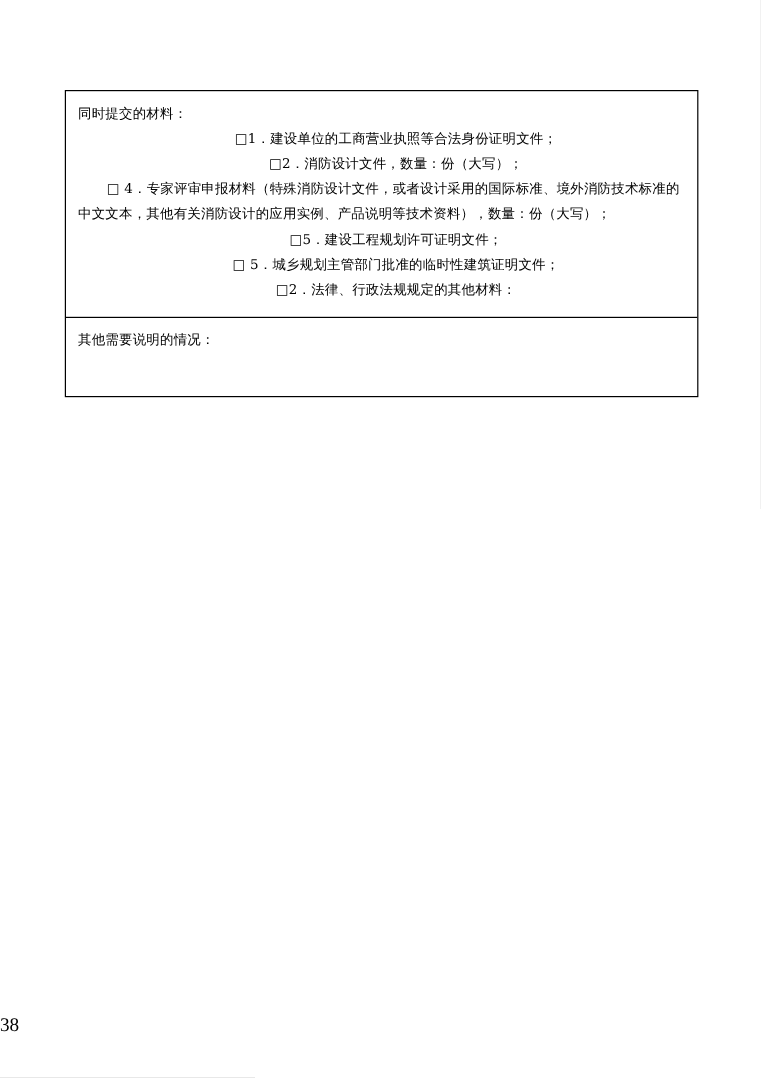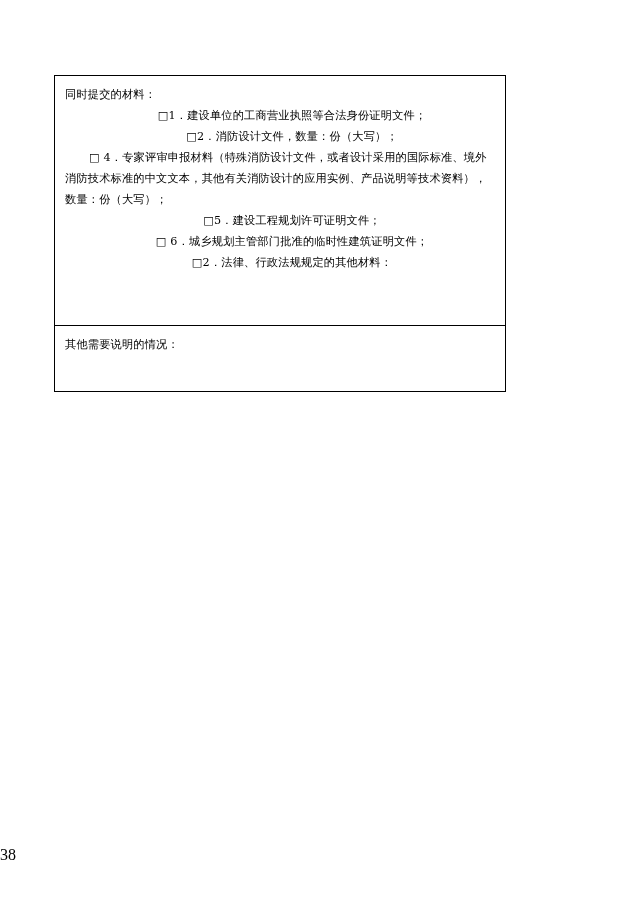--- a/index.html
+++ b/index.html
@@ -14,33 +14,32 @@
     margin: 0 auto;
     position: relative;
     box-sizing: border-box;
     font-family: "DejaVu Serif", "Liberation Serif", serif;
     color: #000000;
   }
   .doc-body {
     position: absolute;
     left: 54px;
     top: 75px;
-    width: 452px;
+    width: 528px;
   }
   .table-block {
     border: 1px solid #000000;
     box-sizing: border-box;
   }
   .section {
     box-sizing: border-box;
     padding: 8px 10px 10px 10px;
   }
   .section + .section {
     border-top: 1px solid #000000;
-    margin-top: 40px;
   }
   .section-materials {
     padding-bottom: 12px;
   }
   .section-other {
     min-height: 66px;
   }
   .line {
     font-size: 11.2px;
     line-height: 21px;
@@ -82,21 +81,21 @@
     <div class="table-block">
 
       <div class="section section-materials">
         <div class="line heading">同时提交的材料：</div>
         <div class="line indent-1">□1．建设单位的工商营业执照等合法身份证明文件；</div>
         <div class="line indent-1">□2．消防设计文件，数量：份（大写）；</div>
         <div class="line indent-hang">
             <span class="cont" style="text-indent:24px; display:block;">□ 4．专家评审申报材料（特殊消防设计文件，或者设计采用的国际标准、境外消防技术标准的中文文本，其他有关消防设计的应用实例、产品说明等技术资料），数量：份（大写）；</span>
           </div>
         <div class="line indent-1">□5．建设工程规划许可证明文件；</div>
-        <div class="line indent-1">□ 6．城乡规划主管部门批准的临时性建筑证明文件；</div>
+        <div class="line indent-1">□ 5．城乡规划主管部门批准的临时性建筑证明文件；</div>
         <div class="line indent-1">□2．法律、行政法规规定的其他材料：</div>
       </div>
 
       <div class="section section-other">
         <div class="line heading">其他需要说明的情况：</div>
       </div>
 
     </div>
   </div>
 

